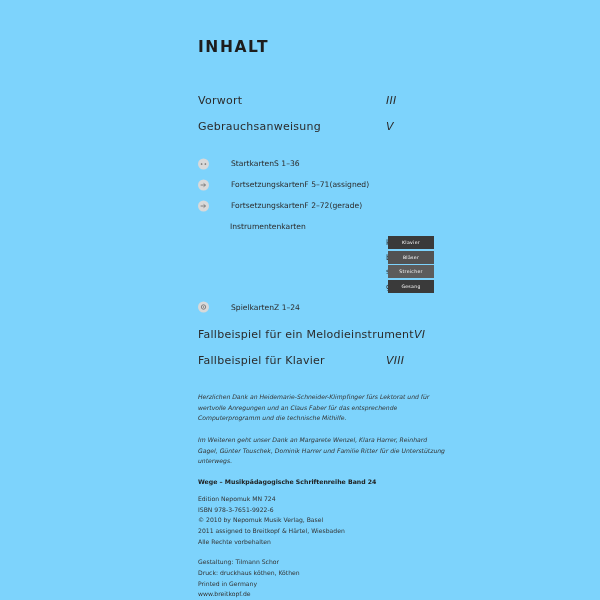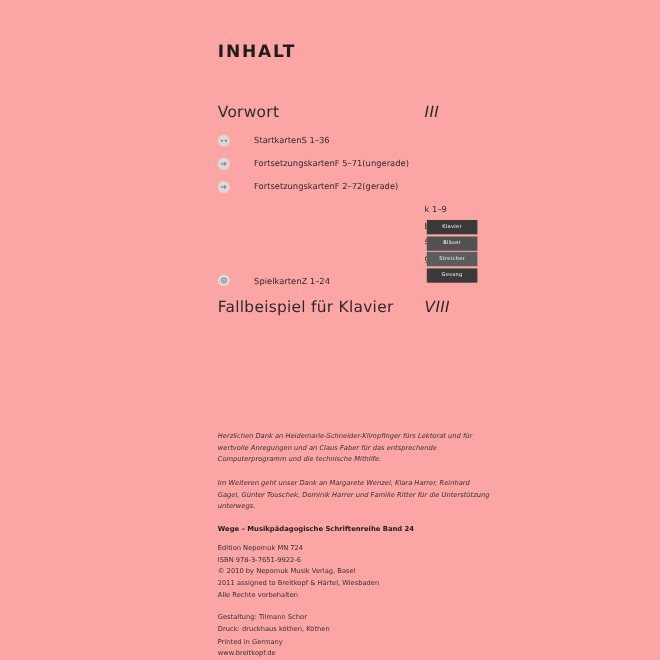--- a/index.html
+++ b/index.html
@@ -11,21 +11,21 @@
     height: 600px;
     background: #ffffff;
     font-family: "DejaVu Sans", sans-serif;
     color: #2b2b2b;
     overflow: hidden;
   }
   .page {
     position: relative;
     width: 600px;
     height: 600px;
-    background: #fca5a5;
+    background: #7dd3fc;
   }
   .content {
     position: absolute;
     left: 198px;
     top: 38px;
     width: 300px;
   }
   .title {
     font-size: 15.5px;
     letter-spacing: 1.6px;
@@ -33,21 +33,21 @@
     color: #1d1d1d;
     margin: 0 0 38px 0;
     font-family: "DejaVu Sans", sans-serif;
   }
   .toc {
     width: 232px;
   }
   .row {
     display: flex;
     align-items: center;
-    font-size: 14px;
+    font-size: 11px;
     letter-spacing: 0.25px;
     color: #2b2b2b;
     margin-bottom: 13px;
     min-height: 9px;
   }
   .row .lbl {
     flex: 0 0 auto;
     white-space: nowrap;
   }
   .row .spacer {
@@ -171,20 +171,25 @@
 
     <div class="toc">
 
       <div class="row">
         <span class="lbl">Vorwort</span>
         <span class="spacer"></span>
         <span class="pg">III</span>
       </div>
 
 
+      <div class="row gap-xl">
+        <span class="lbl">Gebrauchsanweisung</span>
+        <span class="spacer"></span>
+        <span class="pg">V</span>
+      </div>
 
 
       <div class="bullet-row">
         <span class="bullet">
           <svg width="11" height="11" viewBox="0 0 11 11">
               <circle cx="3.6" cy="5.5" r="0.85" fill="#6b6b6b"></circle>
               <circle cx="7.4" cy="5.5" r="0.85" fill="#6b6b6b"></circle>
             </svg>
         </span>
         <span class="lbl">Startkarten</span>
@@ -194,36 +199,37 @@
 
       <div class="bullet-row">
         <span class="bullet">
           <svg width="11" height="11" viewBox="0 0 11 11">
               <path d="M2.6 5.5 L7.2 5.5 M5.6 3.9 L7.6 5.5 L5.6 7.1" stroke="#6b6b6b" stroke-width="0.8" fill="none"></path>
             </svg>
         </span>
         <span class="lbl">Fortsetzungskarten</span>
         <span class="spacer"></span>
         <span class="pg">F 5–71</span>
-        <span class="note">(ungerade)</span>
+        <span class="note">(assigned)</span>
       </div>
 
       <div class="bullet-row">
         <span class="bullet">
           <svg width="11" height="11" viewBox="0 0 11 11">
               <path d="M2.6 5.5 L7.2 5.5 M5.6 3.9 L7.6 5.5 L5.6 7.1" stroke="#6b6b6b" stroke-width="0.8" fill="none"></path>
             </svg>
         </span>
         <span class="lbl">Fortsetzungskarten</span>
         <span class="spacer"></span>
         <span class="pg">F 2–72</span>
         <span class="note">(gerade)</span>
       </div>
 
       <div class="instr-block">
+        <div class="instr-title">Instrumentenkarten</div>
         <div class="instr-rows">
           <div class="instr-row">
             <span class="spacer"></span>
             <span class="pg">k 1–9</span>
           </div>
           <div class="instr-row">
             <span class="spacer"></span>
             <span class="pg">b 1–9</span>
           </div>
           <div class="instr-row">
@@ -248,20 +254,25 @@
           <svg width="11" height="11" viewBox="0 0 11 11">
               <circle cx="5.5" cy="5.5" r="2.2" stroke="#6b6b6b" stroke-width="0.8" fill="none"></circle>
               <circle cx="5.5" cy="5.5" r="0.7" fill="#6b6b6b"></circle>
             </svg>
         </span>
         <span class="lbl">Spielkarten</span>
         <span class="spacer"></span>
         <span class="pg">Z 1–24</span>
       </div>
 
+      <div class="row" style="margin-top:16px;">
+        <span class="lbl">Fallbeispiel für ein Melodieinstrument</span>
+        <span class="spacer"></span>
+        <span class="pg">VI</span>
+      </div>
 
       <div class="row">
         <span class="lbl">Fallbeispiel für Klavier</span>
         <span class="spacer"></span>
         <span class="pg">VIII</span>
       </div>
 
     </div>
   </div>
 

